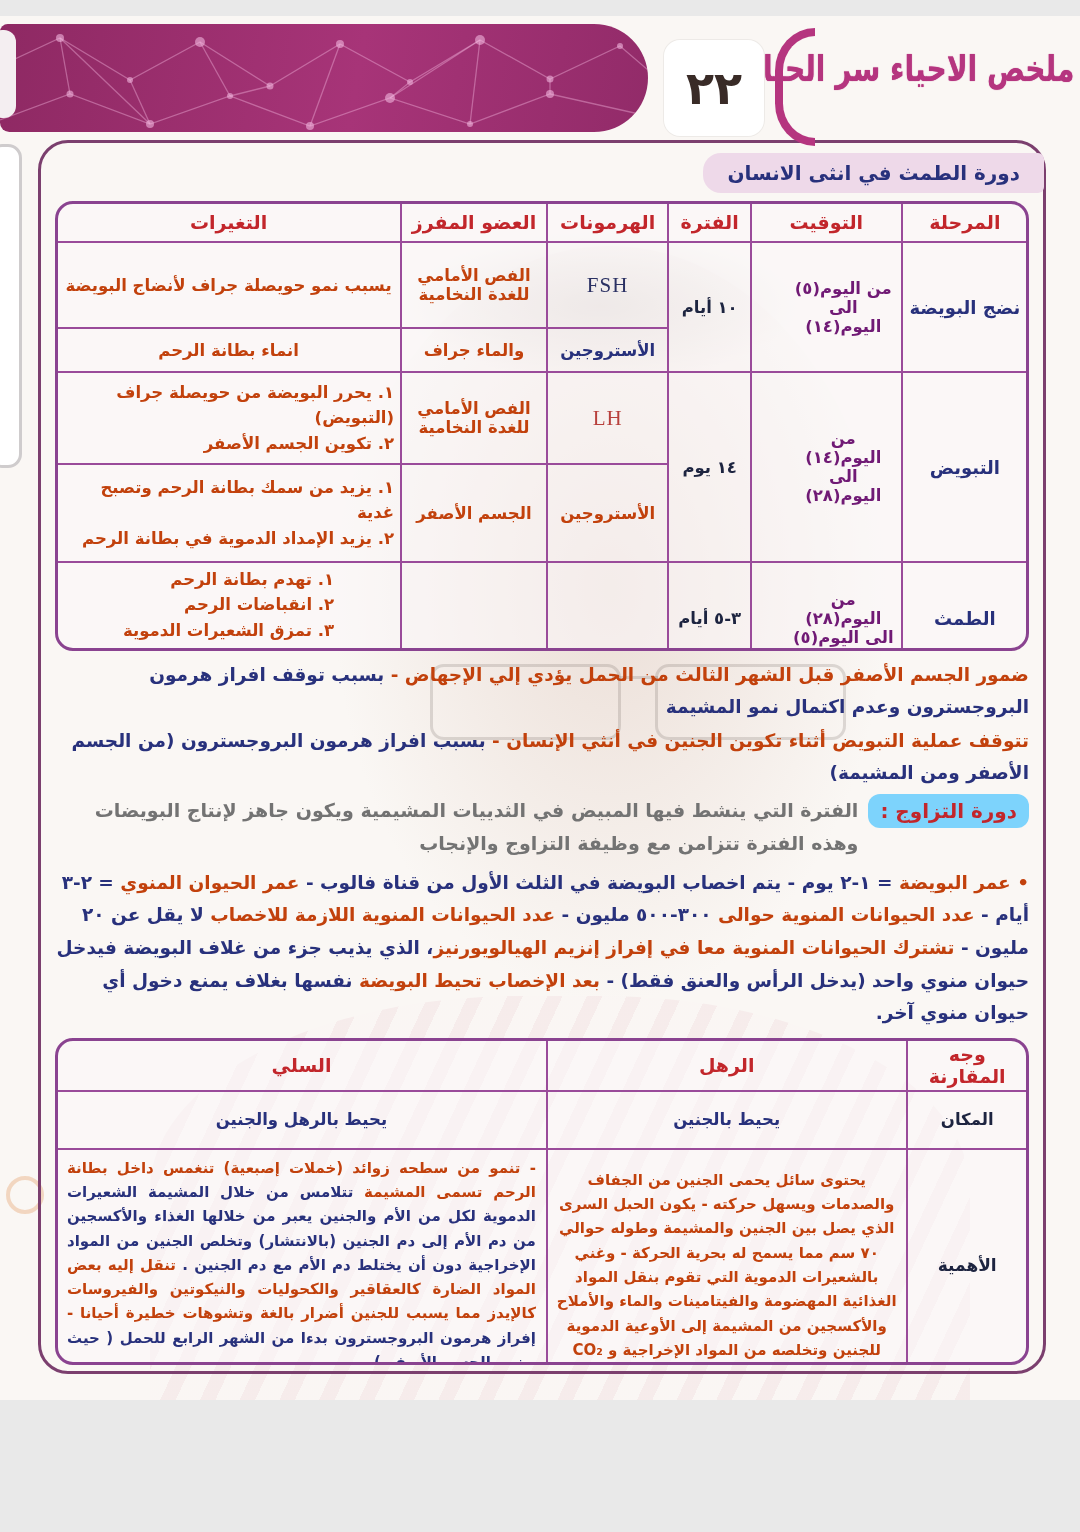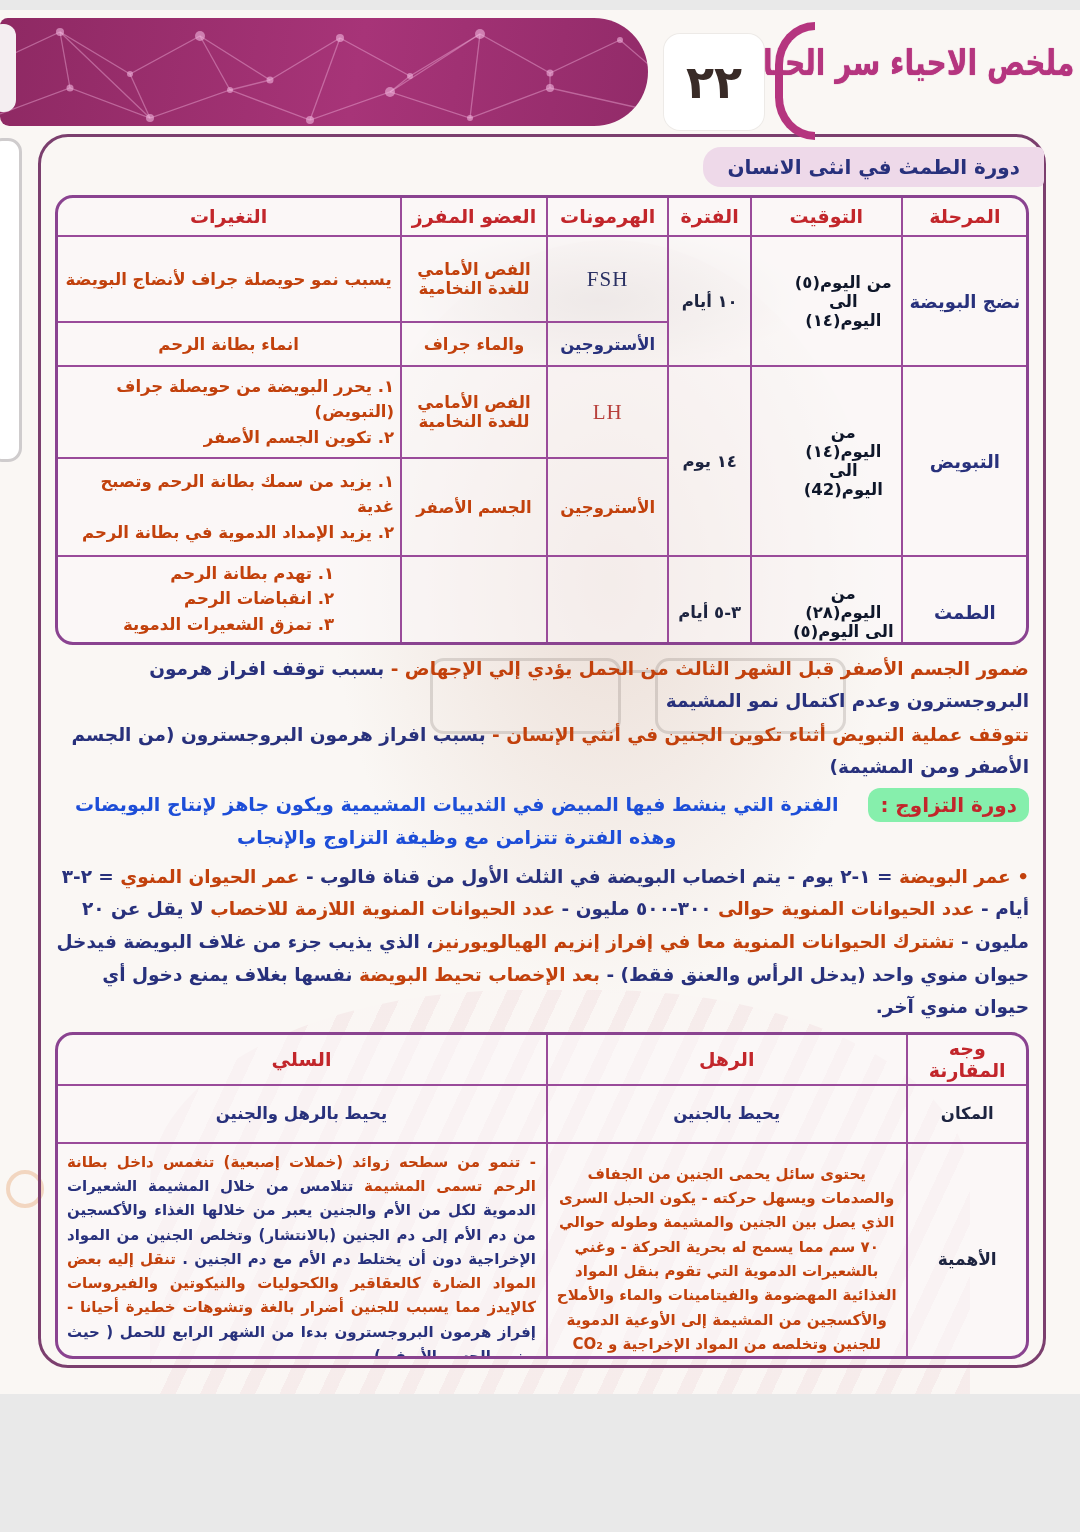--- a/index.html
+++ b/index.html
@@ -1,16 +1,16 @@
 <!DOCTYPE html>
 <html lang="ar" dir="rtl"><head>
 <meta charset="utf-8">
 <style>
   html,body{margin:0;padding:0;background:#e9e9e9;}
-  .page{position:relative;width:1080px;height:1384px;margin:10px auto;background:#faf7f4;
+  .page{position:relative;width:1080px;height:1384px;margin:16px auto;background:#faf7f4;
         overflow:hidden;font-family:"DejaVu Sans",sans-serif;direction:rtl;}
 
   
   .hdr{position:absolute;left:0;top:0;width:1080px;height:124px;z-index:4;}
   .banner{position:absolute;left:0;top:8px;width:648px;height:108px;
           background:linear-gradient(100deg,#8e2963 0%,#a73478 55%,#922b69 100%);
           border-radius:10px 70px 70px 12px;overflow:hidden;}
   .banner svg{display:block;width:100%;height:100%;}
   .corner-tab{position:absolute;left:-10px;top:14px;width:26px;height:88px;background:#f4eef1;
               border-radius:12px;z-index:5;}
@@ -52,39 +52,39 @@
 
   
   .tbl-wrap{border:3px solid #8a4390;border-radius:18px;overflow:hidden;
             background:rgba(252,247,249,.55);margin-top:8px;}
   table{border-collapse:collapse;width:calc(100% + 6px);margin:-3px;table-layout:fixed;}
   td,th{border:2.5px solid #9a4b9a;padding:3px 6px;text-align:center;vertical-align:middle;
         font-weight:bold;overflow:hidden;}
   th{color:#c2262b;font-size:19px;}
   .red{color:#c2410c;}.blue{color:#28317c;}.navy{color:#1d2440;}
   .stage{font-size:18px;color:#28317c;}
-  .timing{font-size:16.5px;color:#0f172a;padding-left:40px;}
+  .timing{font-size:16.5px;color:#701a75;padding-left:40px;}
   .period{font-size:16.5px;color:#1d2440;}
   .cell-sm{font-size:16.5px;}
   .latin{font-family:"Liberation Serif",serif;font-size:21px;font-weight:normal;letter-spacing:1px;}
   .fsh-c{color:#2b3163;}.lh-c{color:#b8403c;}
   .changes-list{display:inline-block;text-align:right;font-size:16.5px;line-height:1.55;}
   .r-head{height:40px}.r-fsh{height:86px}.r-est{height:44px}.r-lh{height:92px}.r-prog{height:98px}.r-men{height:112px}
   .r2-head{height:44px}.r2-place{height:58px}
   .imp-rahl{font-size:15px;line-height:1.62;padding:6px 8px;}
   .imp-salli{font-size:15px;line-height:1.62;text-align:justify;padding:6px 10px;}
   .imp-label{font-size:17px;}
 
   
   .notes{margin-top:6px;}
   .notes p{margin:2px 0;font-size:18.5px;font-weight:bold;line-height:1.72;text-align:right;}
   .mating{display:flex;gap:10px;margin-top:4px;align-items:flex-start;}
-  .mating-label{background:#86efac;border-radius:12px;padding:5px 12px;font-size:20px;font-weight:bold;
+  .mating-label{background:#7dd3fc;border-radius:12px;padding:5px 12px;font-size:20px;font-weight:bold;
                 color:#c2262b;white-space:nowrap;}
-  .mating-text{flex:1;text-align:center;font-size:19px;font-weight:bold;line-height:1.7;color:#1d4ed8;}
+  .mating-text{flex:1;font-size:19px;font-weight:bold;line-height:1.7;color:#737373;}
   .fert{margin:8px 0 0;font-size:18.5px;font-weight:bold;line-height:1.76;text-align:right;}
 
   
   .logo{position:absolute;left:50%;top:1408px;transform:translateX(-50%);text-align:center;z-index:6;width:190px;}
   .logo-text{font-size:24px;font-weight:bold;color:#c9973a;line-height:1;margin-top:-4px;}
   .logo-text .latin{font-family:"Liberation Serif",serif;font-style:italic;font-size:22px;letter-spacing:0;}
   .black-bar{position:absolute;left:0;top:1510px;width:1080px;height:11px;background:#0d0d0d;z-index:7;}
   .footer-strip{position:absolute;left:0;top:1521px;width:1080px;height:11px;background:#cfe2f0;z-index:7;}
 </style>
 </head>
@@ -180,21 +180,21 @@
           <td class="red cell-sm">الفص الأمامي للغدة النخامية</td>
           <td class="red cell-sm">يسبب نمو حويصلة جراف لأنضاج البويضة</td>
         </tr>
         <tr class="r-est">
           <td class="blue cell-sm">الأستروجين</td>
           <td class="red cell-sm">والماء جراف</td>
           <td class="red cell-sm">انماء بطانة الرحم</td>
         </tr>
         <tr class="r-lh">
           <td rowspan="2" class="stage">التبويض</td>
-          <td rowspan="2" class="timing">من اليوم(١٤) الى اليوم(42)</td>
+          <td rowspan="2" class="timing">من اليوم(١٤) الى اليوم(٢٨)</td>
           <td rowspan="2" class="period">١٤ يوم</td>
           <td class="latin lh-c">LH</td>
           <td class="red cell-sm">الفص الأمامي للغدة النخامية</td>
           <td>
             <div class="changes-list red">
               <div>١. يحرر البويضة من حويصلة جراف (التبويض)</div>
               <div>٢. تكوين الجسم الأصفر</div>
             </div>
           </td>
         </tr>

